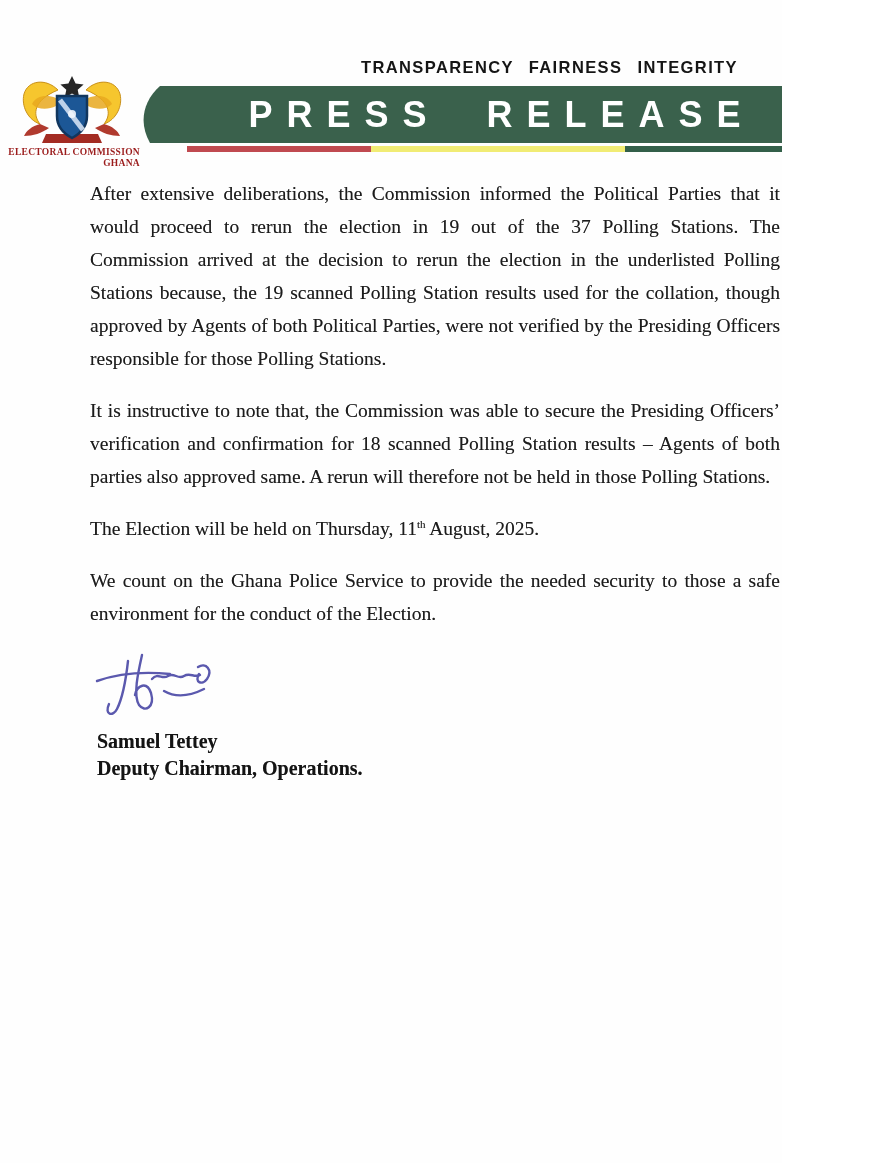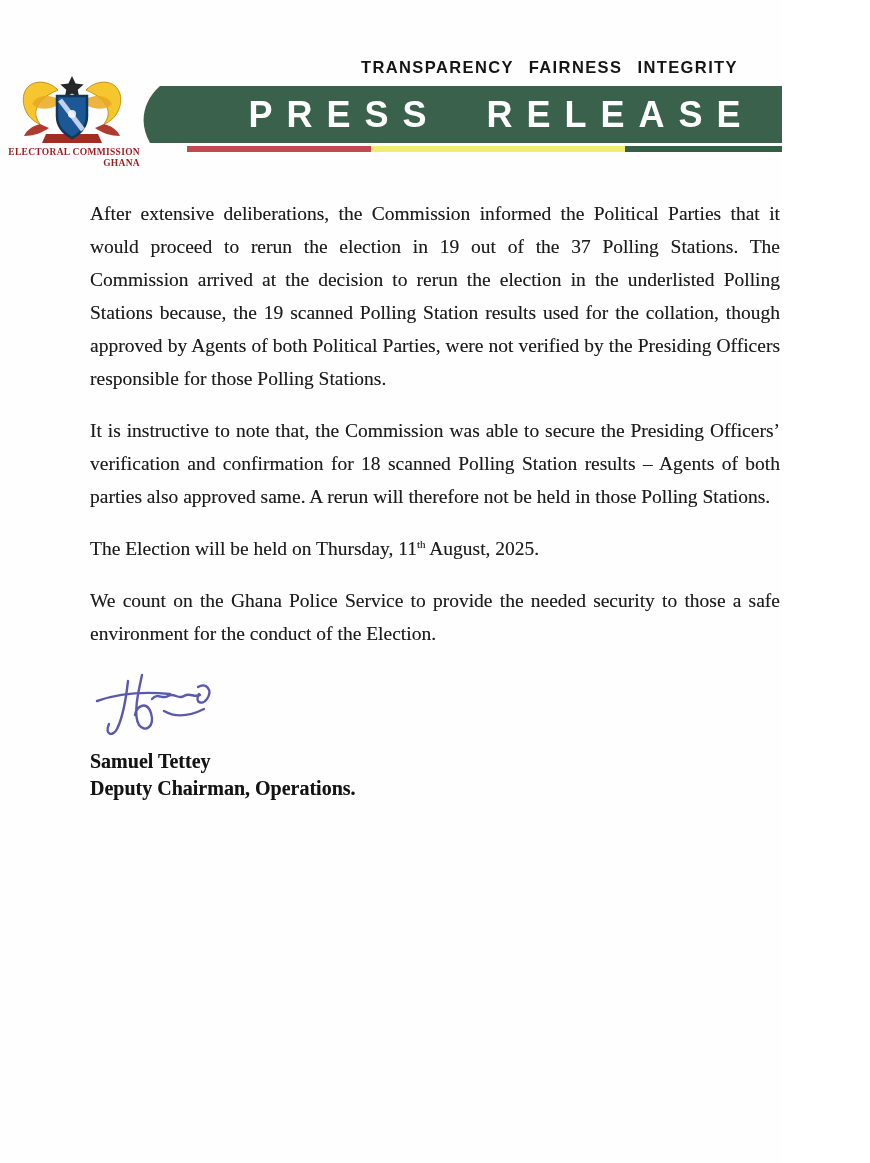--- a/index.html
+++ b/index.html
@@ -75,36 +75,36 @@
   }
   .stripe .seg { height: 100%; }
   .seg-red    { width: 27.5%; background: var(--stripe-red, #c04a50); }
   .seg-yellow { width: 38%;   background: var(--stripe-yellow, #f1ec74); }
   .seg-green  { flex: 1;      background: var(--stripe-green, #335f49); }
 
   
   .content {
     position: absolute;
     left: 90px;
-    top: 197px;
+    top: 177px;
     width: 690px;
     font-size: 19.5px;
     line-height: 33px;
     color: #1c1c1c;
     text-align: justify;
     text-shadow: 0 0 0.5px rgba(25,25,25,0.45);
   }
   .content p { margin: 0 0 19px 0; }
   .dateline { text-align: left; }
   .dateline sup { font-size: 11px; line-height: 0; }
   .closing { text-align: left; }
 
   .sig-block { margin: 4px 0 0 2px; height: 78px; }
 
-  .signer { margin-top: 1px; text-align: left; }
+  .signer { margin-top: 1px; text-align: left; margin-left: 7px; }
   .signer .name,
   .signer .title {
     font-weight: 700;
     font-size: 20px;
     line-height: 27px;
     color: #141414;
   }
 </style>
 </head>
 <body>

